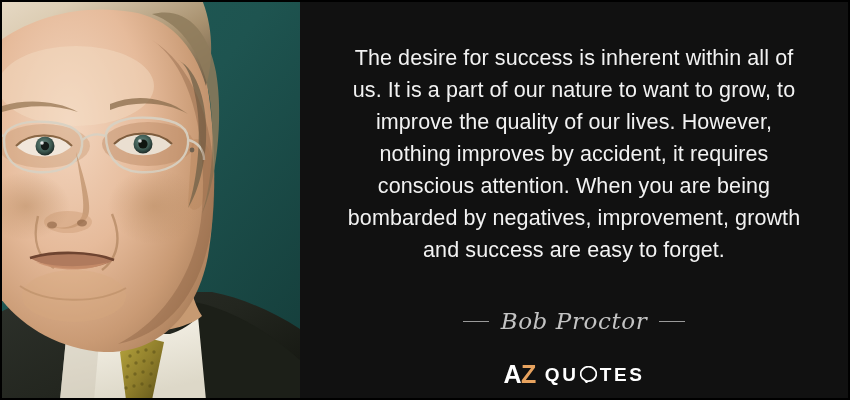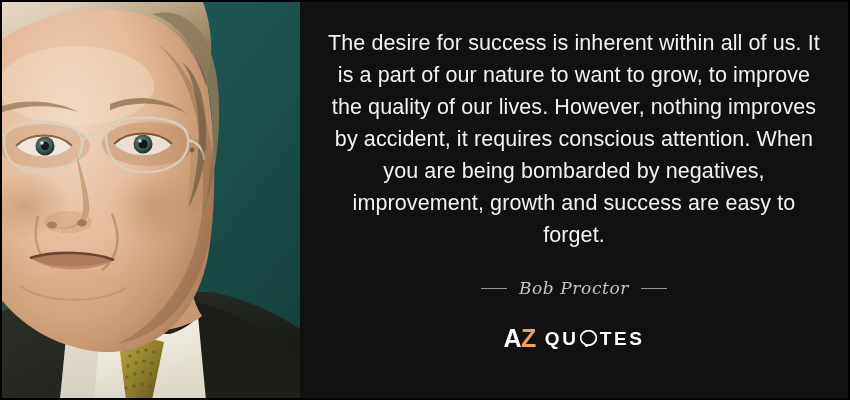--- a/index.html
+++ b/index.html
@@ -43,41 +43,41 @@
     padding: 24px 22px 0 22px;
     box-sizing: border-box;
   }
   .quote-text {
     color: #f2f2f2;
     font-size: 21.5px;
     line-height: 32px;
     text-align: center;
     letter-spacing: 0.1px;
     max-width: 500px;
-    margin: 1px;
+    margin: 16px;
     font-weight: 400;
   }
   .author-row {
     display: flex;
     align-items: center;
     justify-content: center;
     gap: 12px;
     margin-top: 26px;
   }
   .rule {
     display: block;
     width: 26px;
     height: 1px;
     background: #9a9a9a;
   }
   .author-name {
     color: #c3c3c3;
     font-family: "DejaVu Serif", serif;
     font-style: italic;
-    font-size: 17px;
+    font-size: 23px;
     letter-spacing: 0.6px;
     white-space: nowrap;
   }
   
   .logo {
     display: flex;
     align-items: center;
     margin-top: 28px;
     user-select: none;
   }

